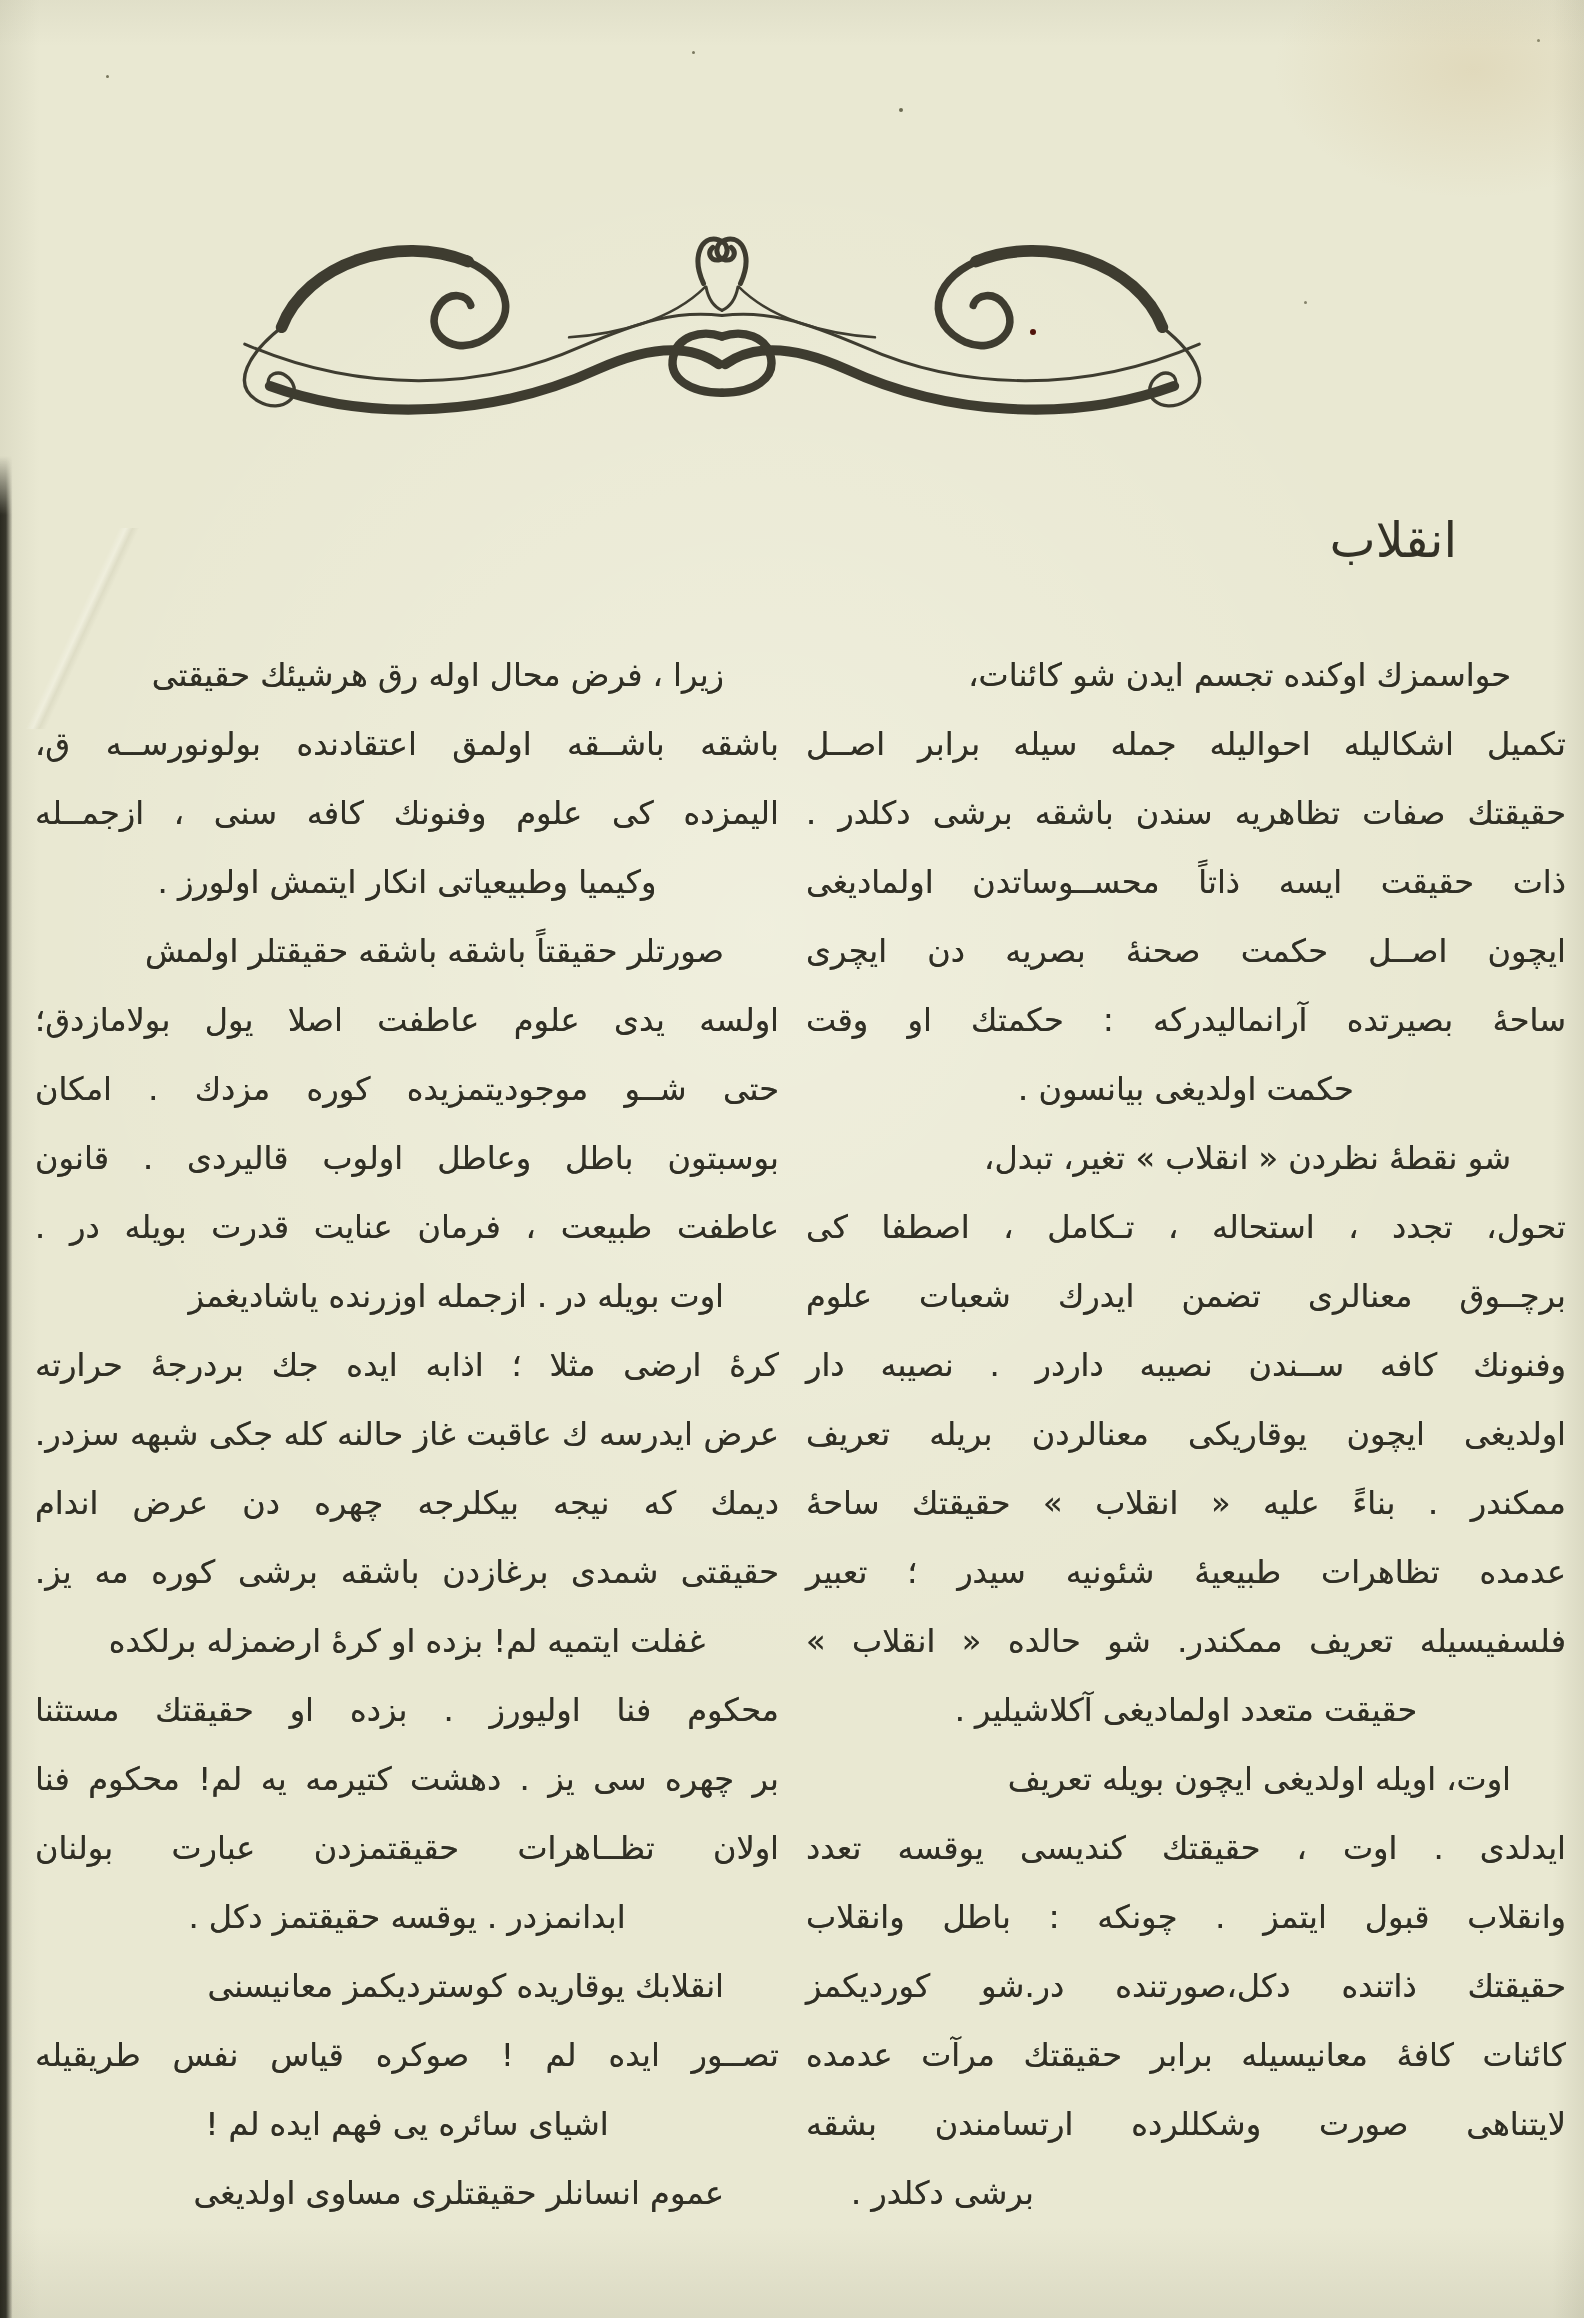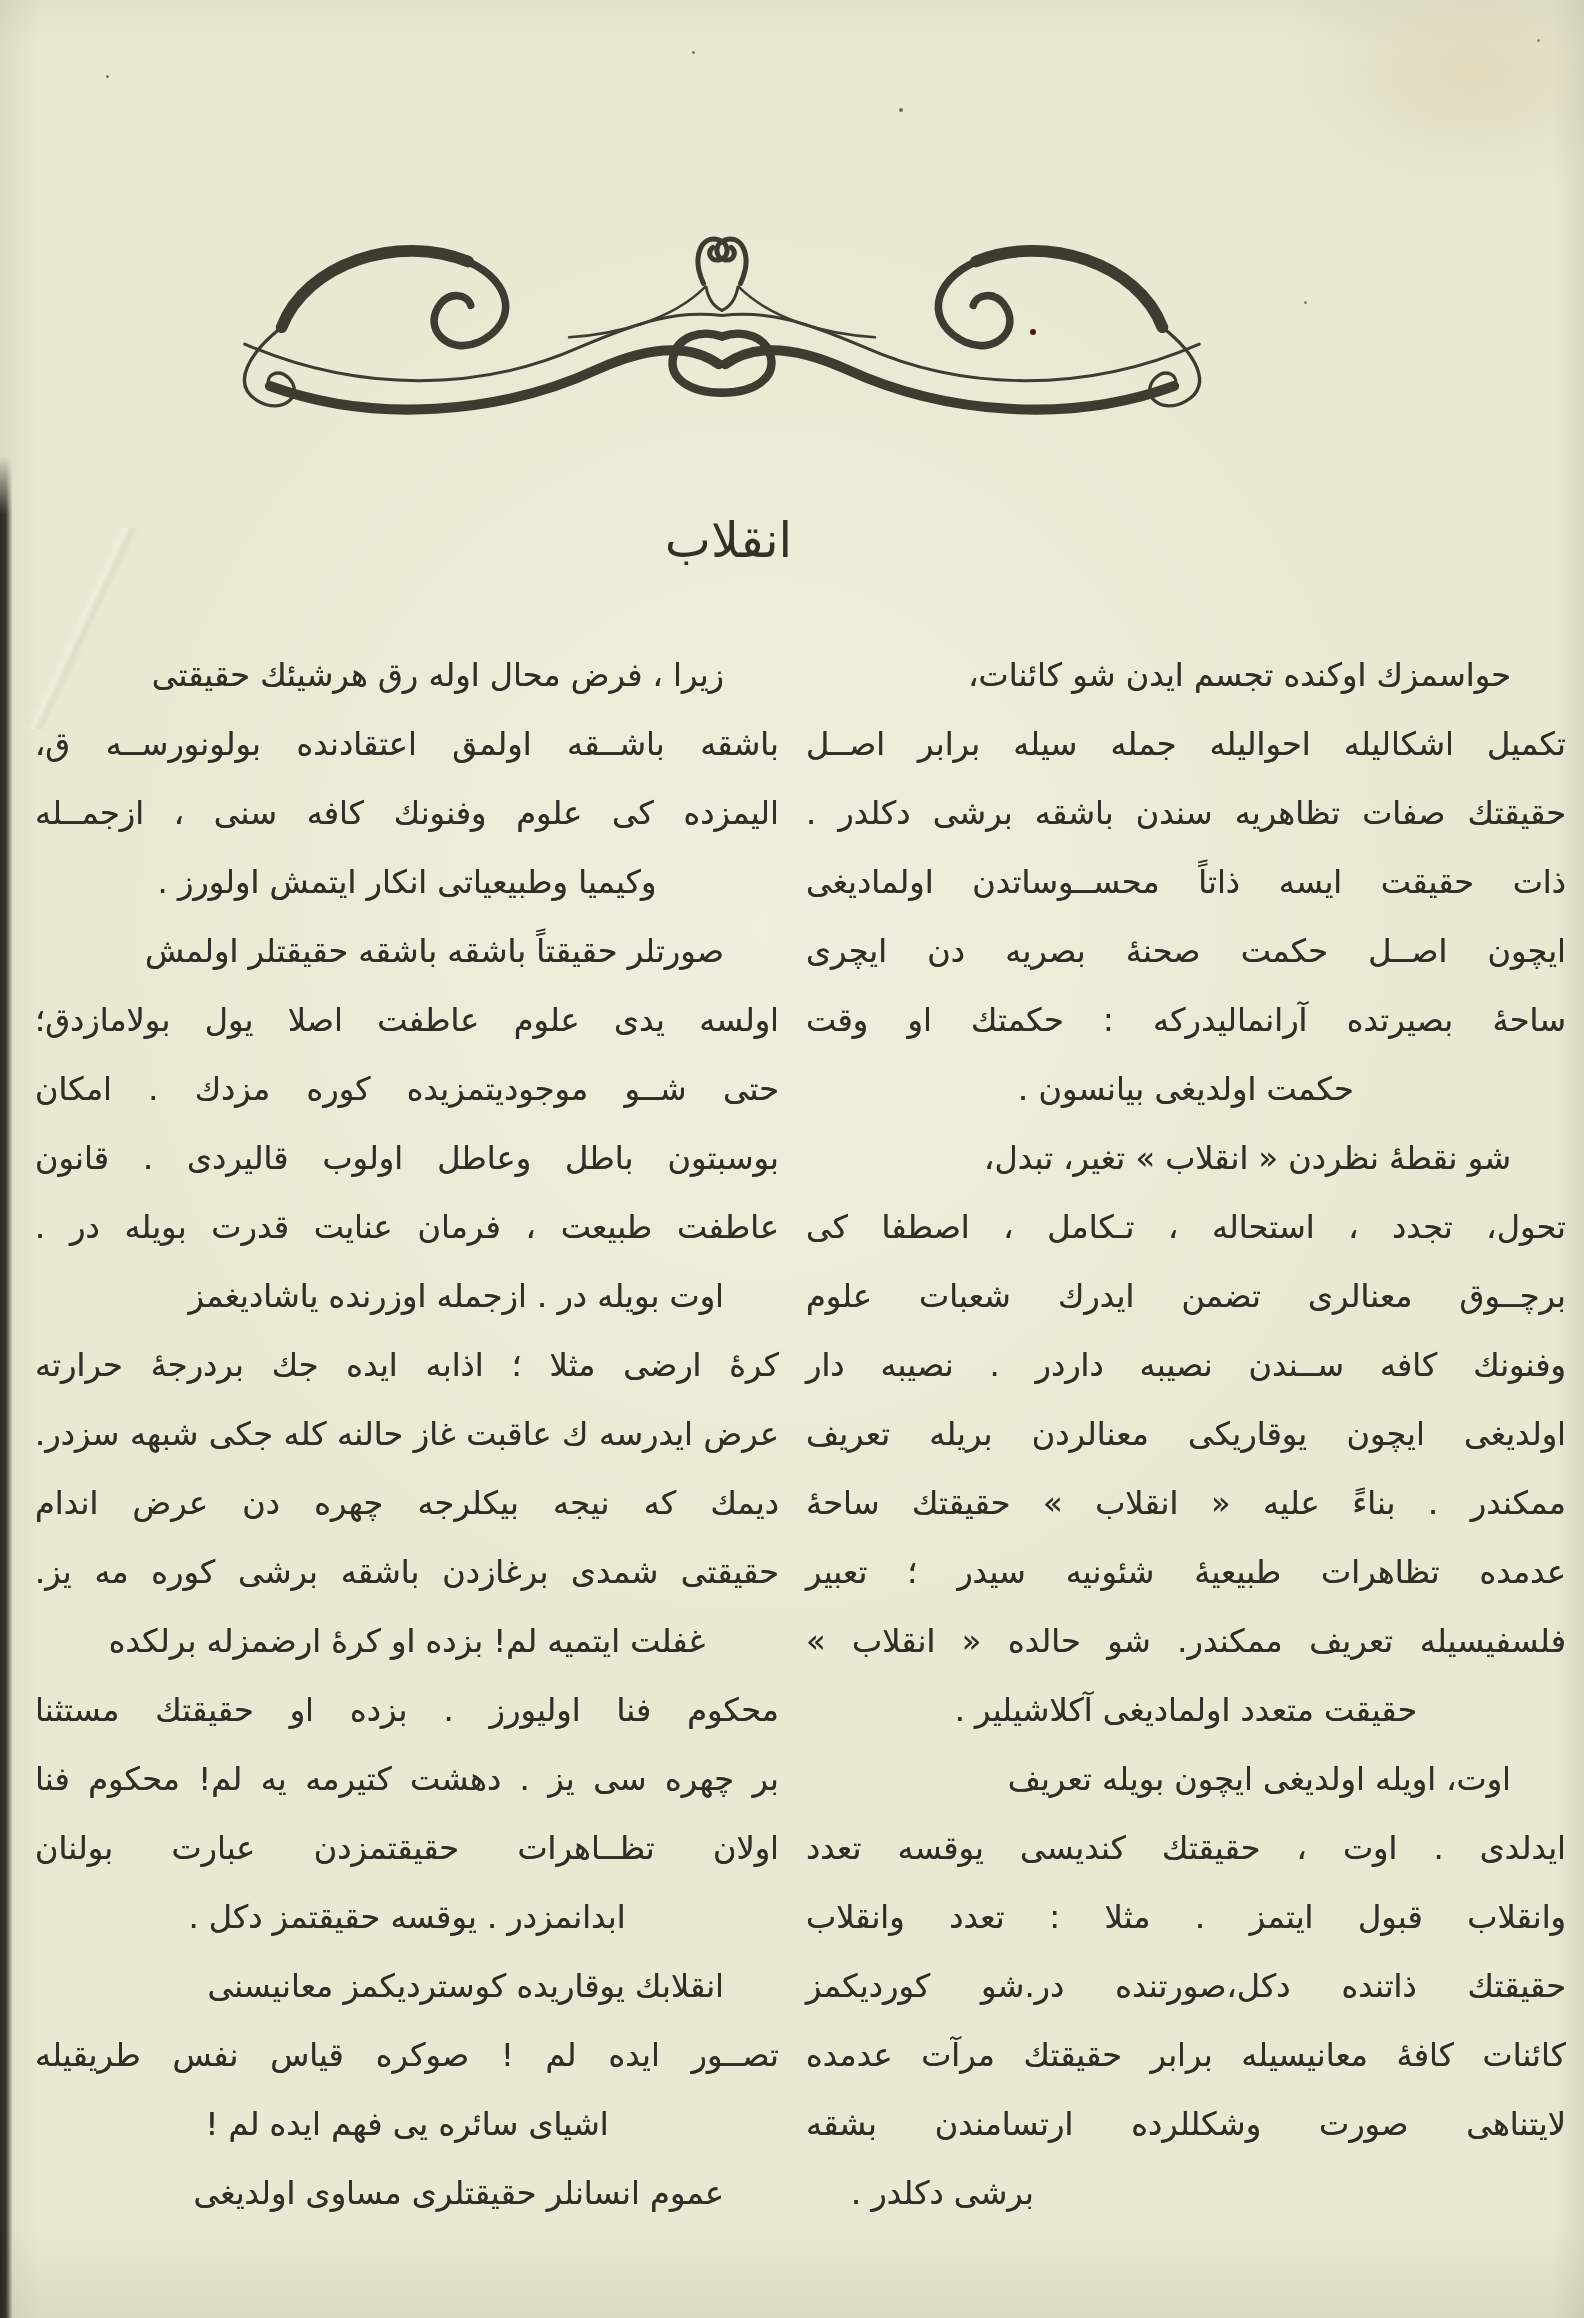--- a/index.html
+++ b/index.html
@@ -29,21 +29,21 @@
     position:absolute; left:11.7px; top:528px; width:134px; height:201px;
     background:linear-gradient(115deg, transparent 47%, rgba(255,255,250,0.45) 50%, rgba(150,148,118,0.22) 53%, transparent 56%);
     opacity:.6; pointer-events:none;
   }
   .speck { position:absolute; border-radius:50%; }
   .ornament {
     position:absolute; left:201px; top:219px; width:1042px; height:203px;
   }
   .page-title {
     position:absolute; top:499px; left:0; width:1457px;
-    text-align:center;
+    text-align:right;
     font-size:49px; line-height:84px;
     color:#333126;
     letter-spacing:0.8px;
   }
   .col { position:absolute; top:641px; }
   .col-right { left:806px; width:760px; }
   .col-left  { left:35px;  width:744px; }
   .line {
     height:69px; line-height:69px;
     direction:rtl;
@@ -104,21 +104,21 @@
     <div class="line full">تحول، تجدد ، استحاله ، تـكامل ، اصطفا كى</div>
     <div class="line full">برچــوق معنالرى تضمن ايدرك شعبات علوم</div>
     <div class="line full">وفنونك كافه ســندن نصيبه داردر . نصيبه دار</div>
     <div class="line full">اولديغى ايچون يوقاريكى معنالردن بريله تعريف</div>
     <div class="line full">ممكندر . بناءً عليه « انقلاب » حقيقتك ساحهٔ</div>
     <div class="line full">عدمده تظاهرات طبيعيهٔ شئونيه سيدر ؛ تعبير</div>
     <div class="line full">فلسفيسيله تعريف ممكندر. شو حالده « انقلاب »</div>
     <div class="line last">حقيقت متعدد اولماديغى آكلاشيلير .</div>
     <div class="line first">اوت، اويله اولديغى ايچون بويله تعريف</div>
     <div class="line full">ايدلدى . اوت ، حقيقتك كنديسى يوقسه تعدد</div>
-    <div class="line full">وانقلاب قبول ايتمز . مثلا : تعدد وانقلاب</div>
+    <div class="line full">وانقلاب قبول ايتمز . چونكه : باطل وانقلاب</div>
     <div class="line full">حقيقتك ذاتنده دكل،صورتنده در.شو كورديكمز</div>
     <div class="line full">كائنات كافهٔ معانيسيله برابر حقيقتك مرآت عدمده</div>
     <div class="line full">لايتناهى صورت وشكللرده ارتسامندن بشقه</div>
     <div class="line lastleft">برشى دكلدر .</div>
   </div>
 
   <div class="col col-left">
     <div class="line first">زيرا ، فرض محال اوله رق هرشيئك حقيقتى</div>
     <div class="line full">باشقه باشــقه اولمق اعتقادنده بولونورســه ق،</div>
     <div class="line full">اليمزده كى علوم وفنونك كافه سنى ، ازجمــله</div>

